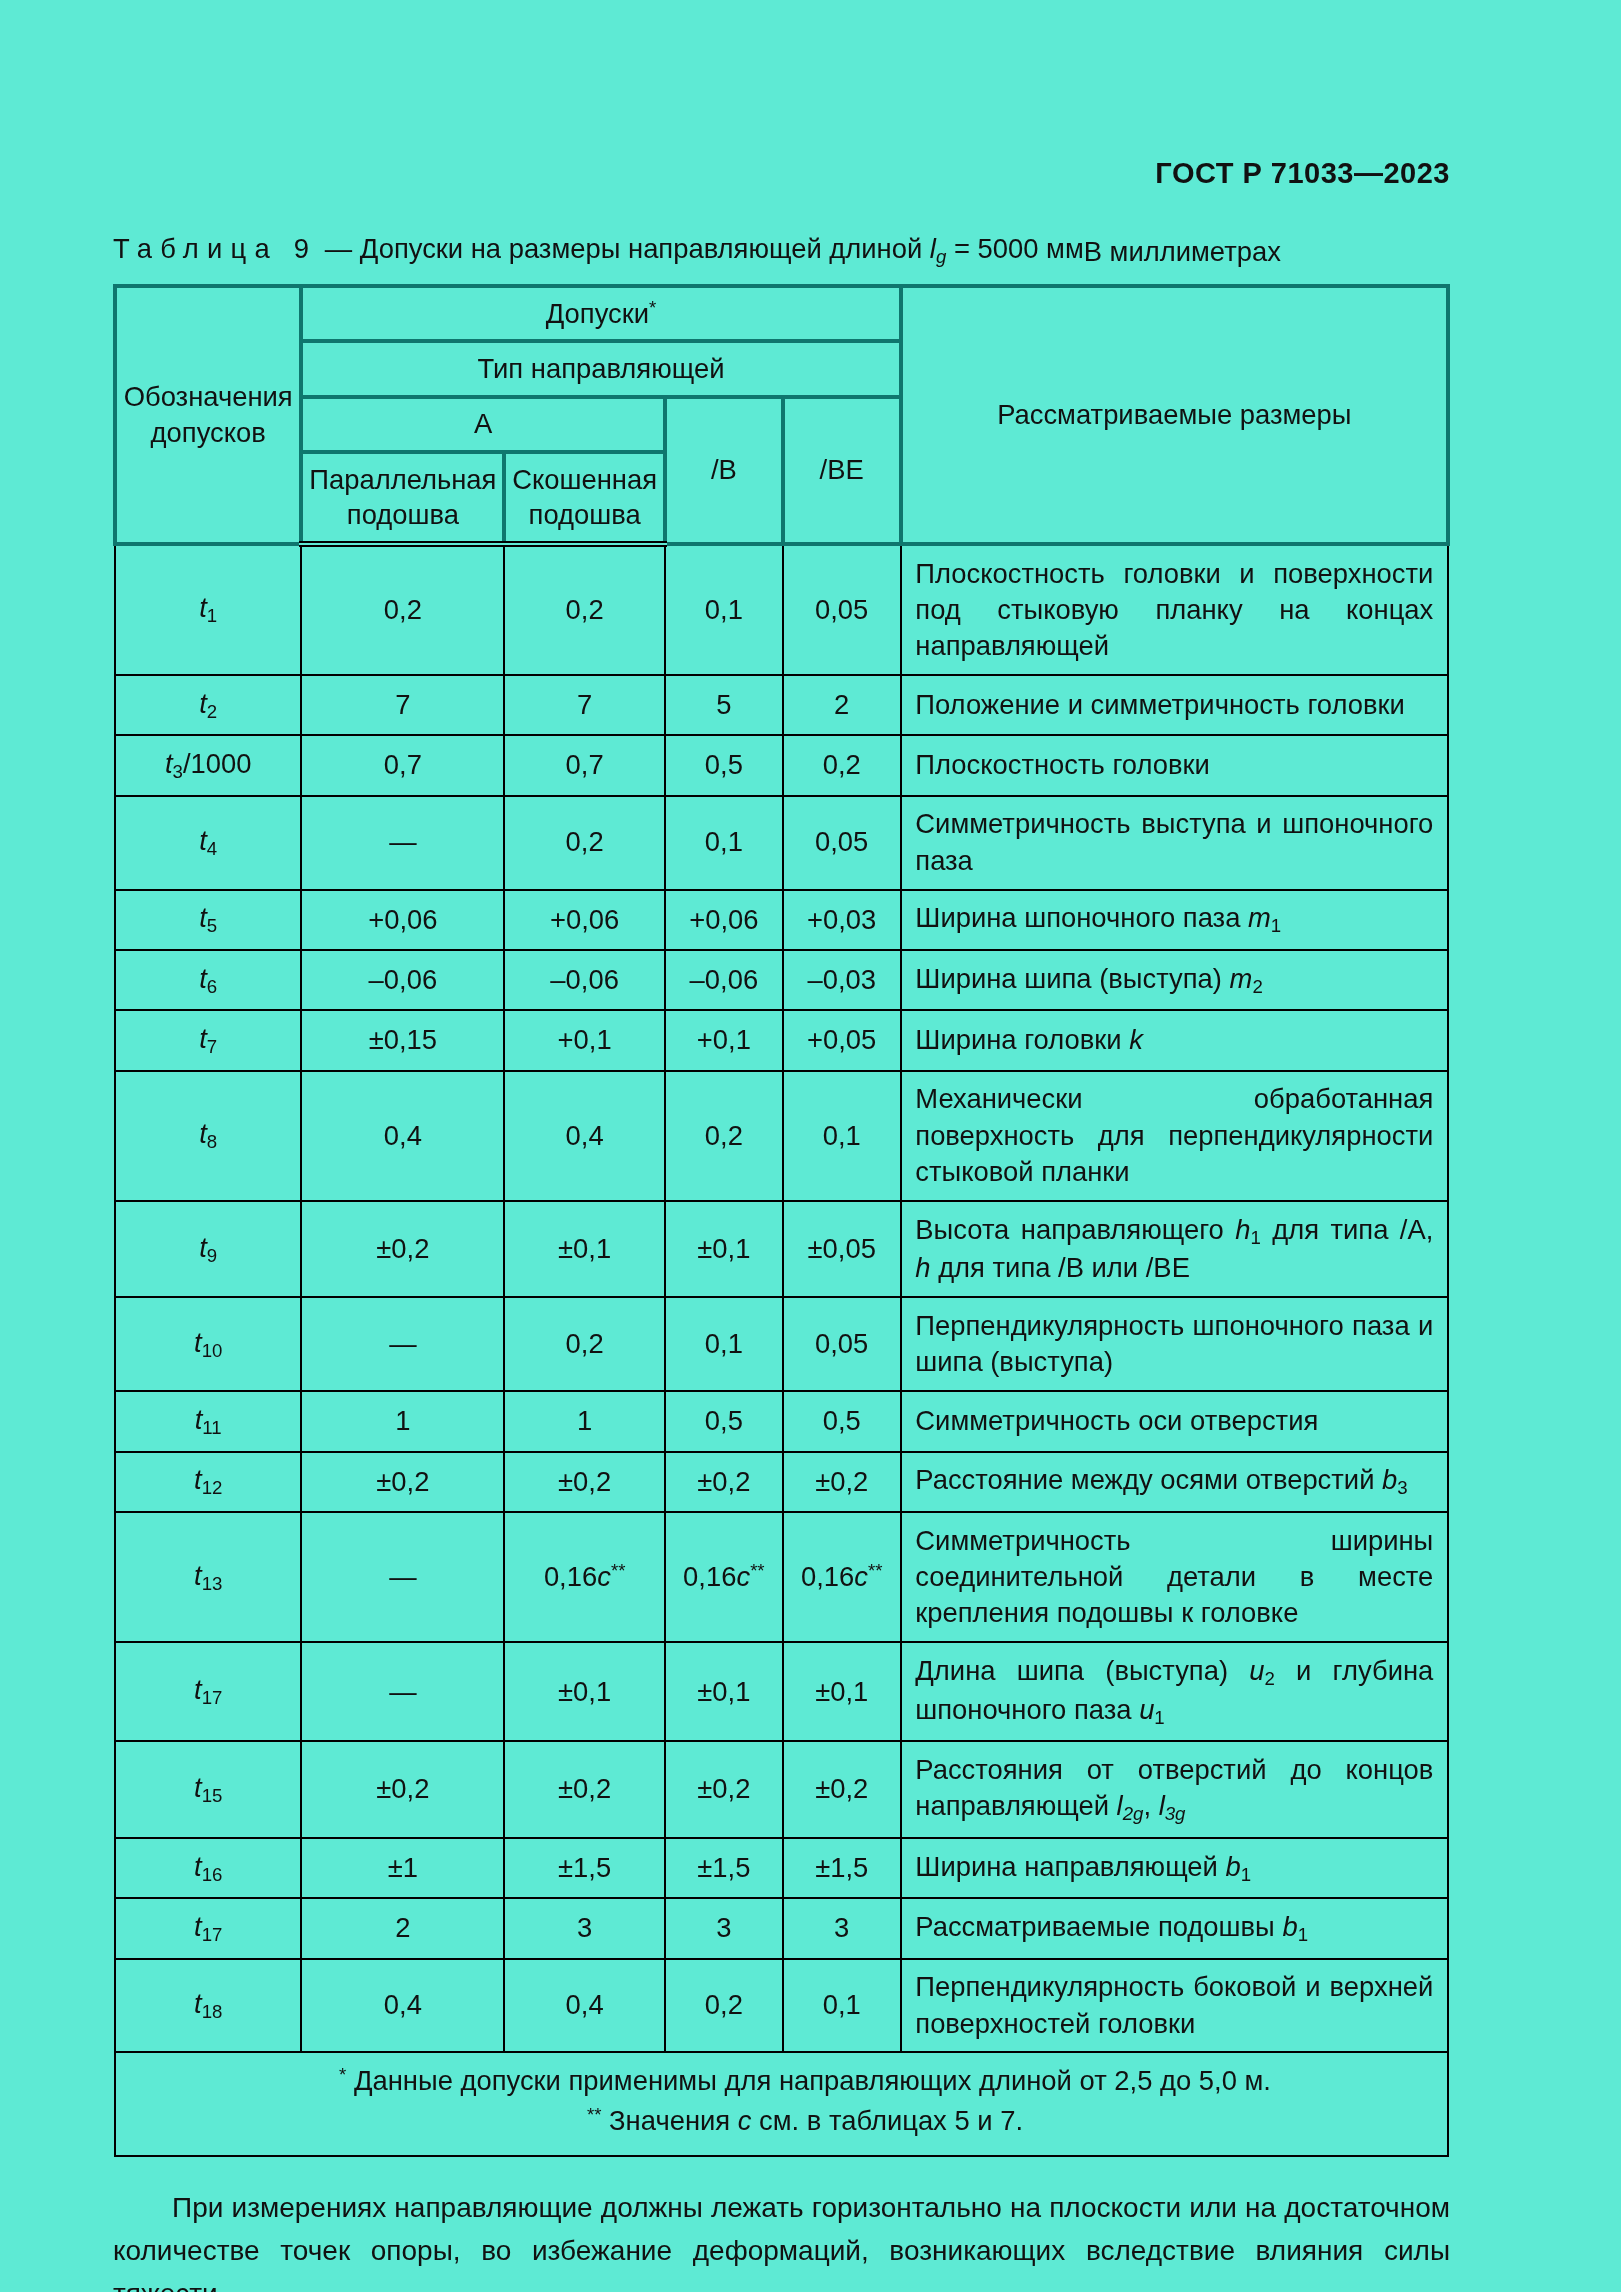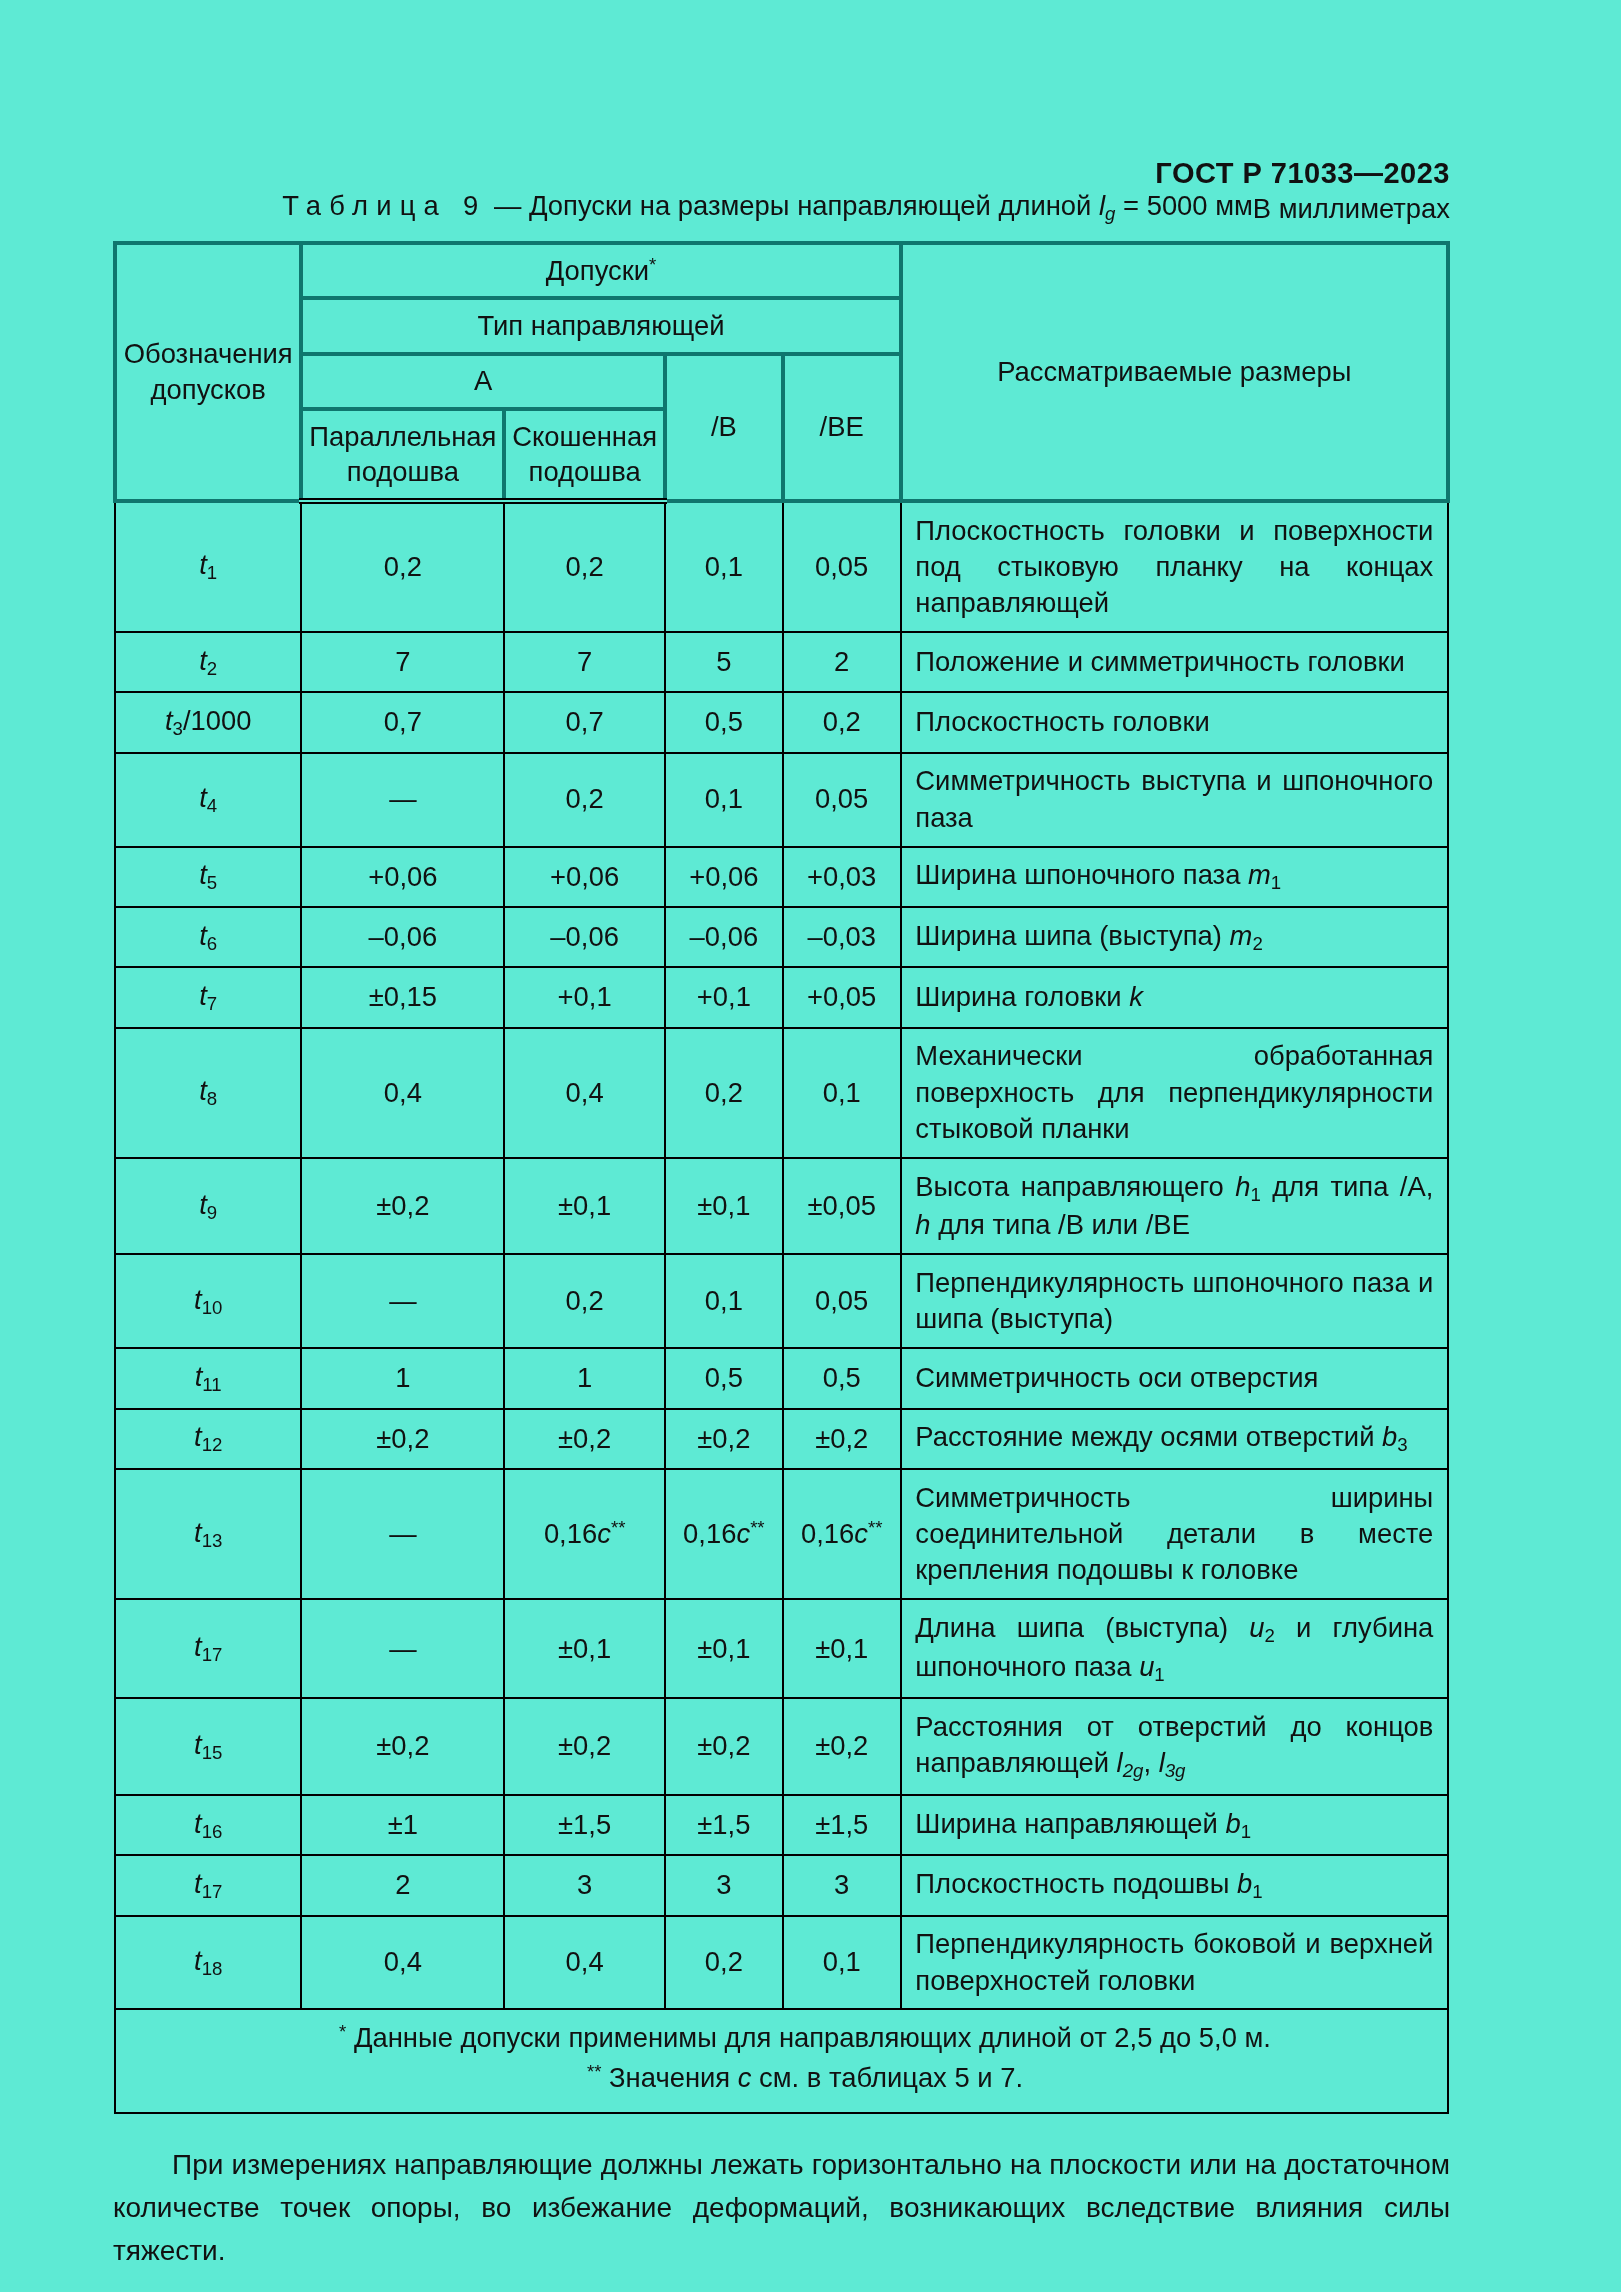--- a/index.html
+++ b/index.html
@@ -14,22 +14,23 @@
     overflow:hidden;
   }
   .doc-header{
     text-align:right;
     font-weight:bold;
     font-size:29px;
     letter-spacing:0.5px;
   }
   .caption-row{
     display:flex;
-    justify-content:flex-end;
+    justify-content:flex-start;
     align-items:flex-end;
+    margin-top:43px;
     margin-bottom:15.7px;
     font-size:27.4px;
   }
   .caption-label{letter-spacing:0.30em;}
   .units{font-size:27.4px;}
   table.tol{
     width:100%;
     border-collapse:collapse;
     border:2.9px solid #000;
     font-size:27.4px;
@@ -252,21 +253,21 @@
           <td><span>±1,5</span></td>
           <td><span>±1,5</span></td>
           <td class="desc"><span>Ширина направляющей </span><span class="it">b</span><span class="sb">1</span></td>
         </tr>
         <tr>
           <td><span class="it">t</span><span class="sb">17</span></td>
           <td><span>2</span></td>
           <td><span>3</span></td>
           <td><span>3</span></td>
           <td><span>3</span></td>
-          <td class="desc"><span>Плоскостность подошвы </span><span class="it">b</span><span class="sb">1</span></td>
+          <td class="desc"><span>Рассматриваемые подошвы </span><span class="it">b</span><span class="sb">1</span></td>
         </tr>
         <tr>
           <td><span class="it">t</span><span class="sb">18</span></td>
           <td><span>0,4</span></td>
           <td><span>0,4</span></td>
           <td><span>0,2</span></td>
           <td><span>0,1</span></td>
           <td class="desc"><span>Перпендикулярность боковой и верхней поверхностей головки</span></td>
         </tr>
       </tbody>

